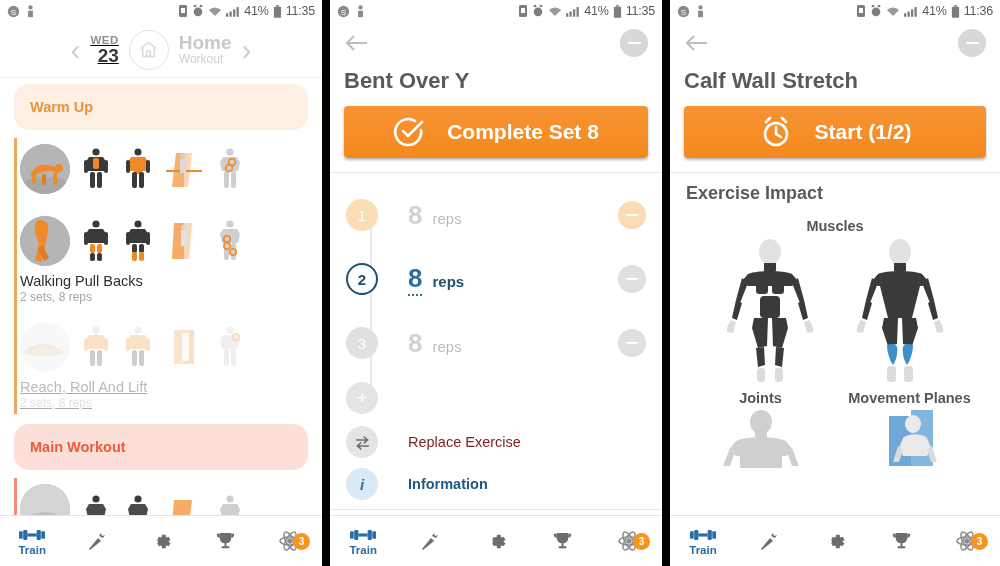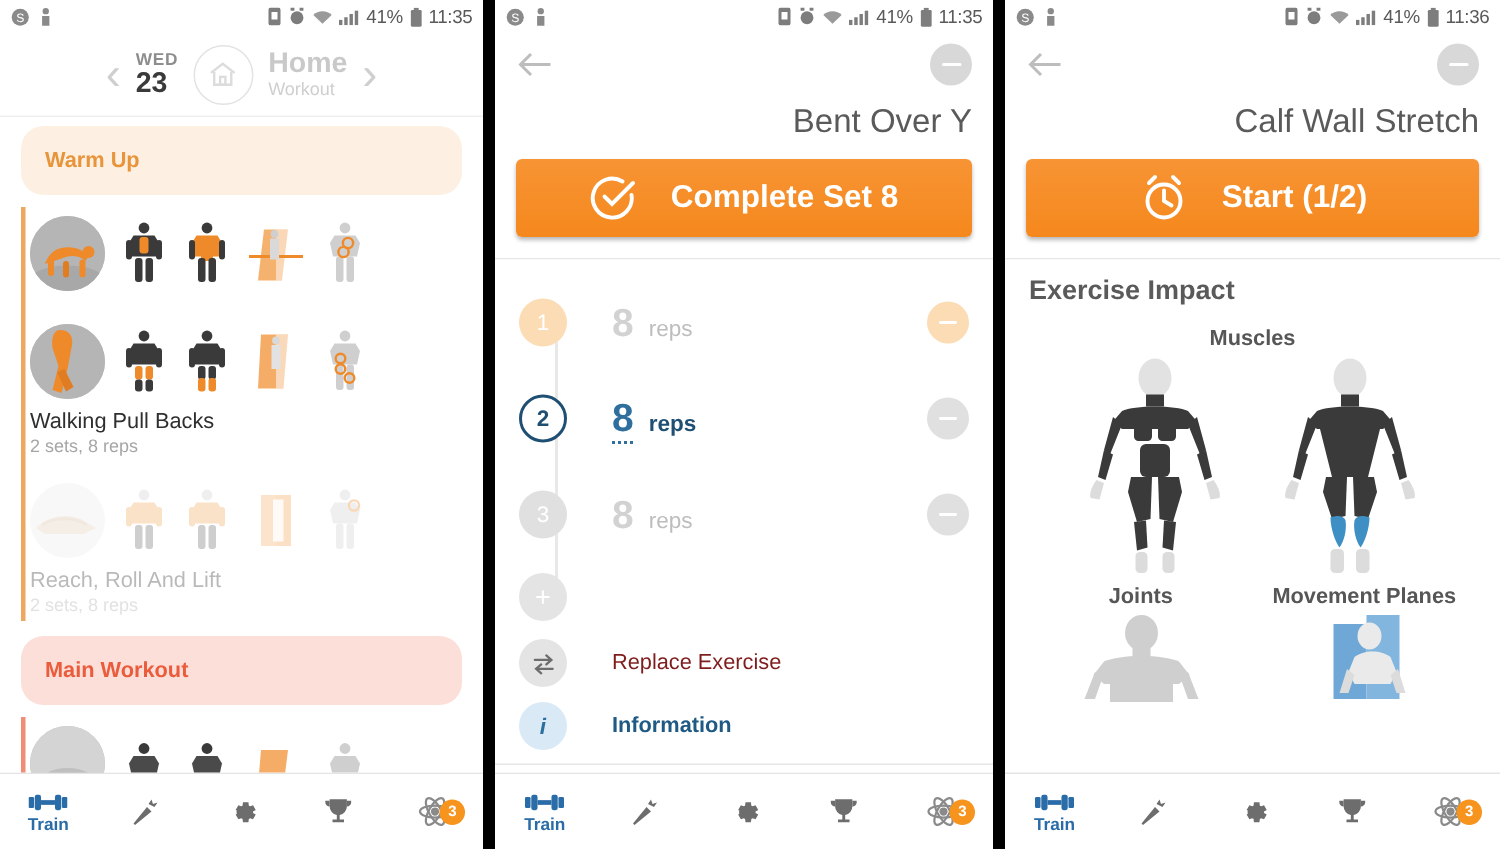--- a/index.html
+++ b/index.html
@@ -25,21 +25,21 @@
   .sb-left { display: flex; align-items: center; gap: 6px; }
   .sb-right { margin-left: auto; display: flex; align-items: center; gap: 4px; font-size: 12.5px; color: #5a5a5a; letter-spacing: -.2px; }
   .sb-ico { display: block; }
 
   
   .day-header {
     flex: none; height: 56px; display: flex; align-items: center; justify-content: center;
     gap: 10px; background: #fff; border-bottom: 1px solid #efefef;
   }
   .chev { color: #cfcfcf; font-size: 30px; line-height: 1; font-weight: 300; user-select: none; }
-  .date-block { text-align: left; line-height: 1.05; }
+  .date-block { text-align: right; line-height: 1.05; text-decoration: underline; }
   .date-dow { font-size: 11.5px; color: #8d8d8d; font-weight: 700; letter-spacing: .5px; }
   .date-num { font-size: 19px; color: #3a3a3a; font-weight: 700; }
   .home-circle {
     width: 40px; height: 40px; border-radius: 50%; border: 1.5px solid #e3e3e3;
     display: flex; align-items: center; justify-content: center;
   }
   .plan-block { line-height: 1.05; }
   .plan-title { font-size: 19px; color: #c9c9c9; font-weight: 600; }
   .plan-sub { font-size: 12px; color: #cfcfcf; }
 
@@ -56,21 +56,21 @@
   .group-bar {
     position: absolute; left: 14px; top: 4px; bottom: 4px; width: 3px;
   }
   .group-bar.warm { background: #eca85f; }
   .group-bar.main { background: #ef8d76; }
   .ex-row { padding: 6px 0 8px 4px; }
   .ex-icons { display: flex; align-items: center; gap: 10px; height: 58px; }
   .thumb { width: 50px; height: 50px; border-radius: 50%; overflow: hidden; background: #b9b9b9; flex: none; position: relative; }
   .ex-name { font-size: 14.5px; color: #2f2f2f; margin-top: 3px; }
   .ex-meta { font-size: 12px; color: #a6a6a6; margin-top: 1px; }
-  .faded { opacity: .33; }
+  .faded { opacity: .33; text-decoration: underline; }
 
   
   .bottomnav {
     flex: none; height: 51px; background: #fff; border-top: 1px solid #e4e4e4;
     display: flex; align-items: center;
   }
   .nav-item { flex: 1; display: flex; flex-direction: column; align-items: center; justify-content: center; position: relative; gap: 1px; }
   .nav-label { font-size: 11.5px; color: #2a6ca8; font-weight: 600; }
   .badge {
     position: absolute; top: 4px; right: 12px; min-width: 17px; height: 17px;
@@ -81,21 +81,21 @@
   
   .detail-top { flex: none; background: #fff; padding: 0 14px; }
   .detail-bar { height: 42px; display: flex; align-items: center; }
   .back-arrow { color: #bdbdbd; font-size: 26px; line-height: 1; }
   .minus-circle {
     margin-left: auto; width: 28px; height: 28px; border-radius: 50%;
     background: #d8d8d8; display: flex; align-items: center; justify-content: center;
   }
   .minus-circle .bar { width: 13px; height: 2.5px; background: #fff; border-radius: 2px; }
   .detail-title {
-    text-align: right; font-size: 22px; font-weight: 400; color: #5a5a5a; margin: 4px 0 12px;
+    text-align: left; font-size: 22px; font-weight: 700; color: #5a5a5a; margin: 4px 0 12px;
   }
   .cta {
     margin: 0 14px 14px; height: 52px; border-radius: 4px;
     background: linear-gradient(180deg,#f79434 0%,#f5881d 100%);
     box-shadow: 0 2px 3px rgba(0,0,0,.28);
     display: flex; align-items: center; justify-content: center; gap: 22px;
     color: #fff; font-size: 21px; font-weight: 700;
   }
   .divider { height: 1px; background: #e6e6e6; flex: none; }
 

